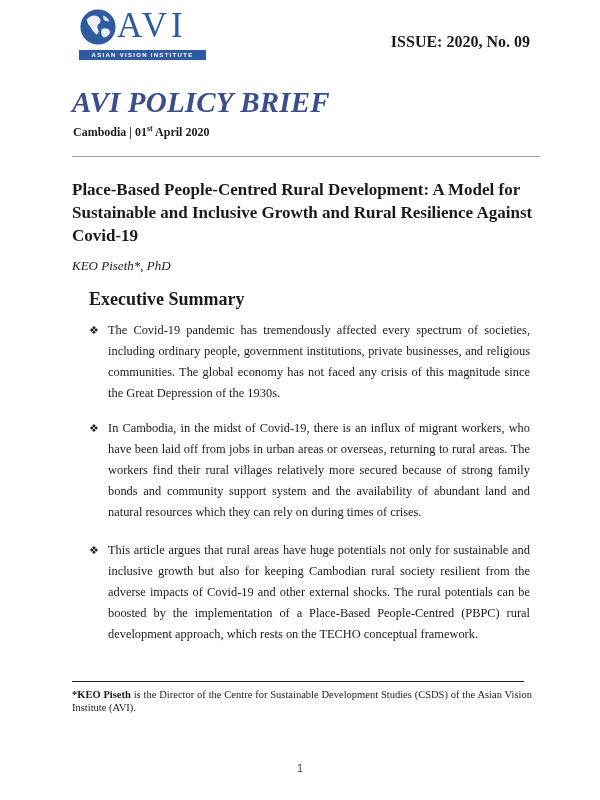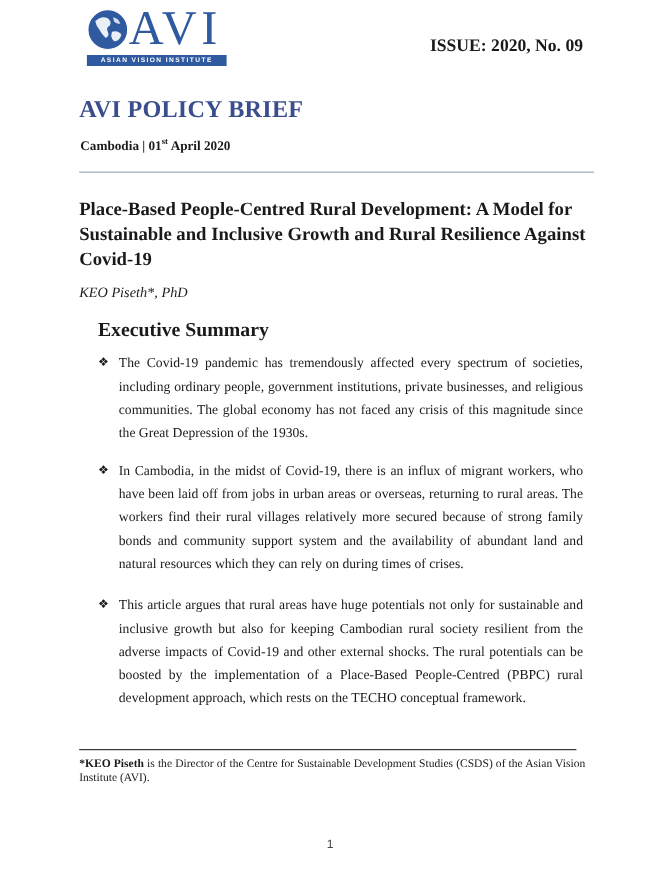--- a/index.html
+++ b/index.html
@@ -1,27 +1,27 @@
 <!DOCTYPE html>
 <html><head>
 <meta charset="utf-8">
 <style>
   html, body { margin: 0; padding: 0; background: #ffffff; }
   body { width: 600px; height: 800px; position: relative; overflow: hidden;
          font-family: "Liberation Serif", "DejaVu Serif", serif; color: #1a1a1a; }
   .logo { position: absolute; left: 79px; top: 8px; width: 130px; height: 52px; }
   .logo .globe { position: absolute; left: 0; top: 0; width: 38px; height: 38px; }
   .logo .wordmark { position: absolute; left: 38px; top: -6px; font-family: "Liberation Serif", serif;
-         font-size: 44px; color: #2f5aa0; letter-spacing: 4px; line-height: 48px; }
+         font-size: 35px; color: #2f5aa0; letter-spacing: 4px; line-height: 48px; }
   .logo .tagline { position: absolute; left: 0; top: 42px; width: 127px; height: 10px;
          background: #2f5aa0; color: #fff; font-family: "Liberation Sans", sans-serif;
          font-size: 6px; font-weight: bold; letter-spacing: 1.3px; text-align: center; line-height: 10px; }
   .issue { position: absolute; right: 70px; top: 33px; font-weight: bold; font-size: 16px; }
-  .brief-title { position: absolute; left: 72px; top: 86px; font-size: 22px; font-weight: bold;
-         color: #3a4d8c; letter-spacing: 0.2px; }
+  .brief-title { position: absolute; left: 72px; top: 86px; font-size: 29px; font-weight: bold;
+         color: #3a4d8c; letter-spacing: 0.2px; font-style: italic; }
   .dateline { position: absolute; left: 73px; top: 124px; font-size: 12px; font-weight: bold; }
   .dateline sup { font-size: 8px; margin-top: 22px; }
   .rule-top { position: absolute; left: 72px; top: 156px; width: 468px; height: 1px; background: #9aa3b5; }
   .article-title { position: absolute; left: 72px; top: 178px; width: 470px; font-size: 17px;
          font-weight: bold; line-height: 23px; }
   .author { position: absolute; left: 72px; top: 258px; font-size: 13px; font-style: italic; }
   .exec-heading { position: absolute; left: 72px; top: 289px; font-size: 18px; font-weight: bold; margin-left: 17px; }
   .bullets { position: absolute; left: 89px; top: 320px; width: 441px; margin: 0; padding: 0; list-style: none; }
   .bullet { position: relative; padding-left: 19px; font-size: 12.4px; line-height: 21px;
          text-align: justify; margin-bottom: 17px; }

